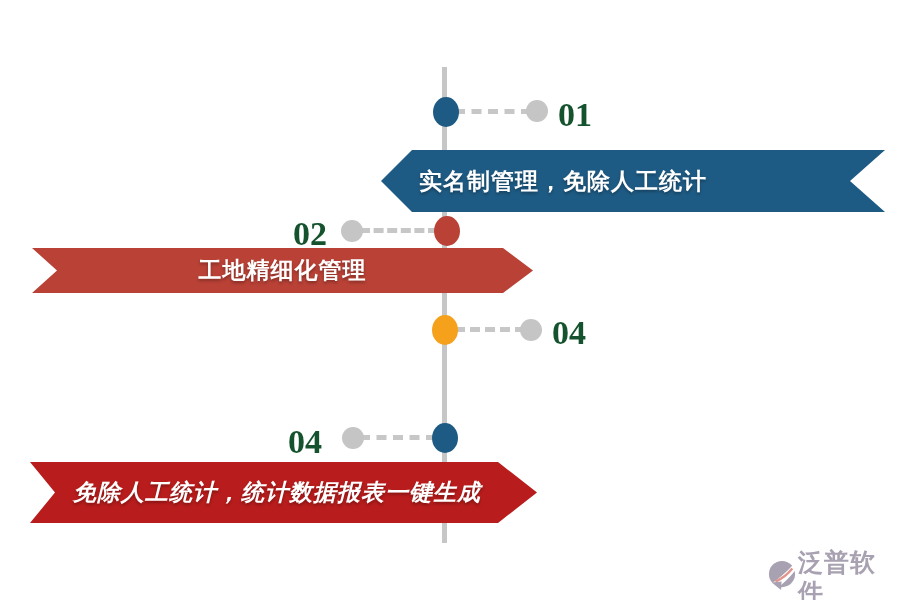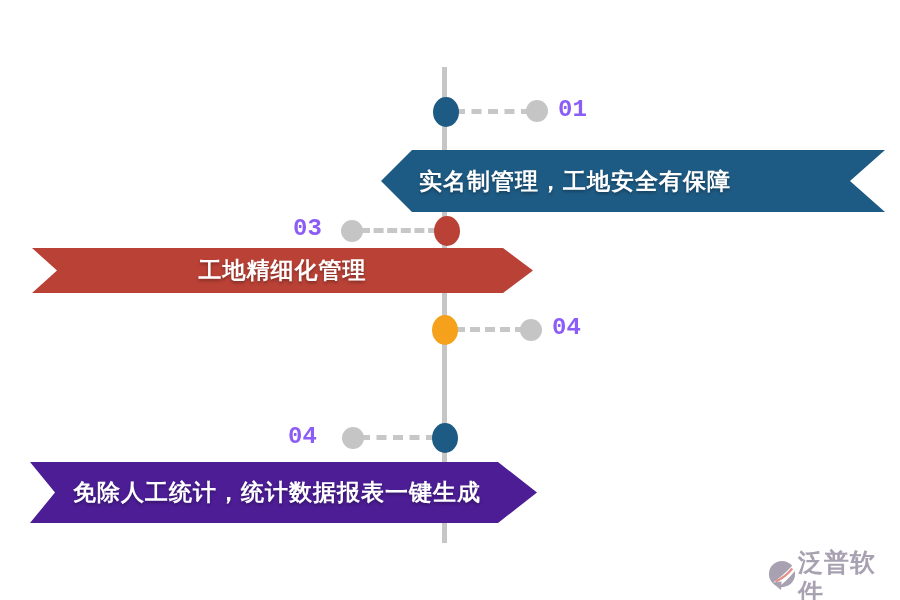--- a/index.html
+++ b/index.html
@@ -34,60 +34,60 @@
   .g2 { left:341px; top:220px; }
   .g3 { left:520px; top:319px; }
   .g4 { left:342px; top:427px; }
 
   .dash { position:absolute; z-index:2; height:0; border-top:5px dashed #c7c7c7; }
   .d1 { left:455px; top:109px; width:76px; }
   .d2 { left:360px; top:228px; width:78px; }
   .d3 { left:455px; top:327px; width:70px; }
   .d4 { left:360px; top:435px; width:76px; }
 
-  .num { position:absolute; z-index:3; font-family:Liberation Mono, monospace;
-         font-weight:bold; font-size:24px; color:#8b5cf6; line-height:1; }
+  .num { position:absolute; z-index:3; font-family:Liberation Serif, serif;
+         font-weight:bold; font-size:34px; color:#14532d; line-height:1; }
   .num1 { left:558px; top:98px;  }
   .num2 { left:293px; top:217px; }
   .num3 { left:552px; top:316px; }
   .num4 { left:288px; top:425px; }
 
   .brand { position:absolute; left:768px; top:547px; width:132px; z-index:4; }
   .brand-row { display:flex; align-items:center; }
   .brand-name { font-size:25px; font-weight:bold; letter-spacing:1px; line-height:1.2; }
 </style>
 </head>
 <body>
 
 <div class="stage">
 
   <div class="vline"></div>
 
   <div class="node n1" style="background: rgb(30, 91, 132);"></div>
   <div class="dash d1"></div>
   <div class="gdot g1"></div>
   <div class="num num1">01</div>
-  <div class="banner b1" style="background: rgb(30, 91, 132);">实名制管理，工地安全有保障</div>
+  <div class="banner b1" style="background: rgb(30, 91, 132);">实名制管理，免除人工统计</div>
 
-  <div class="num num2">03</div>
+  <div class="num num2">02</div>
   <div class="gdot g2"></div>
   <div class="dash d2"></div>
   <div class="node n2" style="background: rgb(185, 65, 54);"></div>
   <div class="banner b2" style="background: rgb(185, 65, 54);">工地精细化管理</div>
 
   <div class="node n3" style="background: rgb(246, 161, 28);"></div>
   <div class="dash d3"></div>
   <div class="gdot g3"></div>
   <div class="num num3">04</div>
 
   <div class="num num4">04</div>
   <div class="gdot g4"></div>
   <div class="dash d4"></div>
   <div class="node n4" style="background: rgb(30, 91, 132);"></div>
-  <div class="banner b4" style="background: #4c1d95;">免除人工统计，统计数据报表一键生成</div>
+  <div class="banner b4" style="background: #b91c1c; font-style: italic;">免除人工统计，统计数据报表一键生成</div>
 
   <div class="brand">
     <div class="brand-row">
       <span style="display:inline-block;margin-right:2px;">
         <svg width="28" height="31" viewBox="0 0 30 33" aria-hidden="true">
           <circle cx="15" cy="15" r="14" fill="#a8a1b1"></circle>
           <path d="M1 27 Q14 19 27 5 L30 10 Q19 24 8 31 Z" fill="#ffffff"></path>
           <path d="M8 23 Q19 18 26 9" stroke="#e2938b" stroke-width="2.5" fill="none"></path>
           <path d="M4 24 L14 32 L14.5 23 Z" fill="#a8a1b1"></path>
         </svg>

